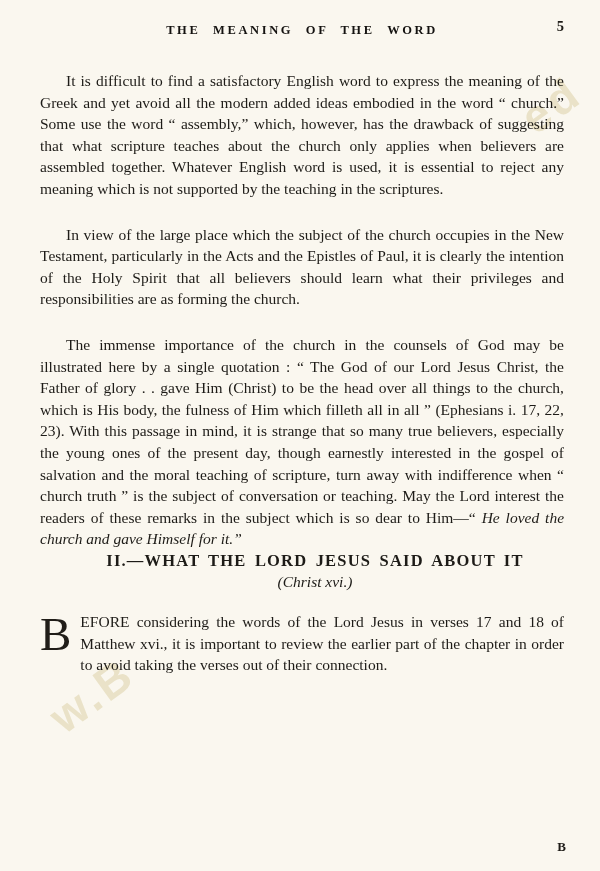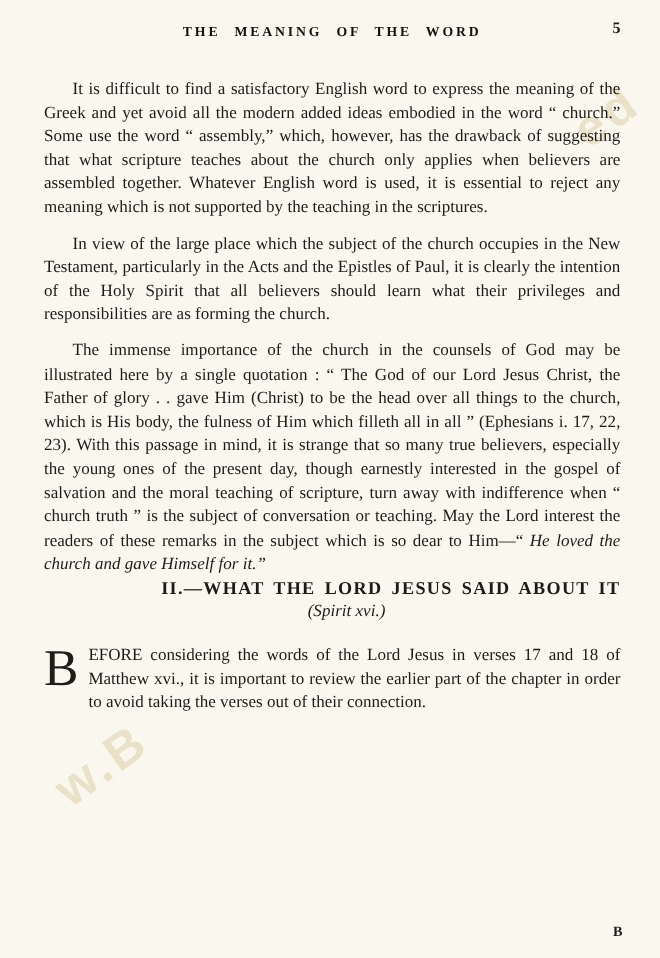--- a/index.html
+++ b/index.html
@@ -44,25 +44,25 @@
   .body-text {
     font-size: 15.5px;
     line-height: 21.6px;
     text-align: justify;
   }
   p.para {
     margin: 0;
     text-indent: 26px;
   }
   p.para.first { margin-top: 28px; }
-  p.para.spaced { margin-top: 11px; }
+  p.para.spaced { margin-top: 24px; }
   .italic { font-style: italic; }
   .section-heading {
     margin-top: 26px;
-    text-align: right;
+    text-align: center;
     font-size: 16.5px;
     font-weight: bold;
     letter-spacing: 1.2px;
     word-spacing: 3px;
     text-indent: 0;
   }
   .section-subtitle {
     margin-top: 9px;
     text-align: center;
     font-style: italic;
@@ -121,21 +121,21 @@
     <div class="body-text">
 
       <p class="para first">It is difficult to find a satisfactory English word to express the meaning of the Greek and yet avoid all the modern added ideas embodied in the word “ church.”  Some use the word “ assembly,” which, however, has the drawback of suggesting that what scripture teaches about the church only applies when believers are assembled together.  Whatever English word is used, it is essential to reject any meaning which is not supported by the teaching in the scriptures.</p>
 
       <p class="para spaced">In view of the large place which the subject of the church occupies in the New Testament, particularly in the Acts and the Epistles of Paul, it is clearly the intention of the Holy Spirit that all believers should learn what their privileges and responsibilities are as forming the church.</p>
 
       <p class="para spaced"><span>The immense importance of the church in the counsels of God may be illustrated here by a single quotation : “ The God of our Lord Jesus Christ, the Father of glory . . gave Him (Christ) to be the head over all things to the church, which is His body, the fulness of Him which filleth all in all ” (Ephesians i. 17, 22, 23).  With this passage in mind, it is strange that so many true believers, especially the young ones of the present day, though earnestly interested in the gospel of salvation and the moral teaching of scripture, turn away with indifference when “ church truth ” is the subject of conversation or teaching.  May the Lord interest the readers of these remarks in the subject which is so dear to Him—“ </span><span class="italic">He loved the church and gave Himself for it.”</span></p>
 
       <p class="para section-heading">II.—WHAT THE LORD JESUS SAID ABOUT IT</p>
 
-      <p class="para section-subtitle">(Spirit xvi.)</p>
+      <p class="para section-subtitle">(Christ xvi.)</p>
 
       <p class="para dropcap-para"><span class="dropcap">B</span><span>EFORE considering the words of the Lord Jesus in verses 17 and 18 of Matthew xvi., it is important to review the earlier part of the chapter in order to avoid taking the verses out of their connection.</span></p>
 
 
     </div>
   </div>
 
   <span class="signature">B</span>
 </div>
 

